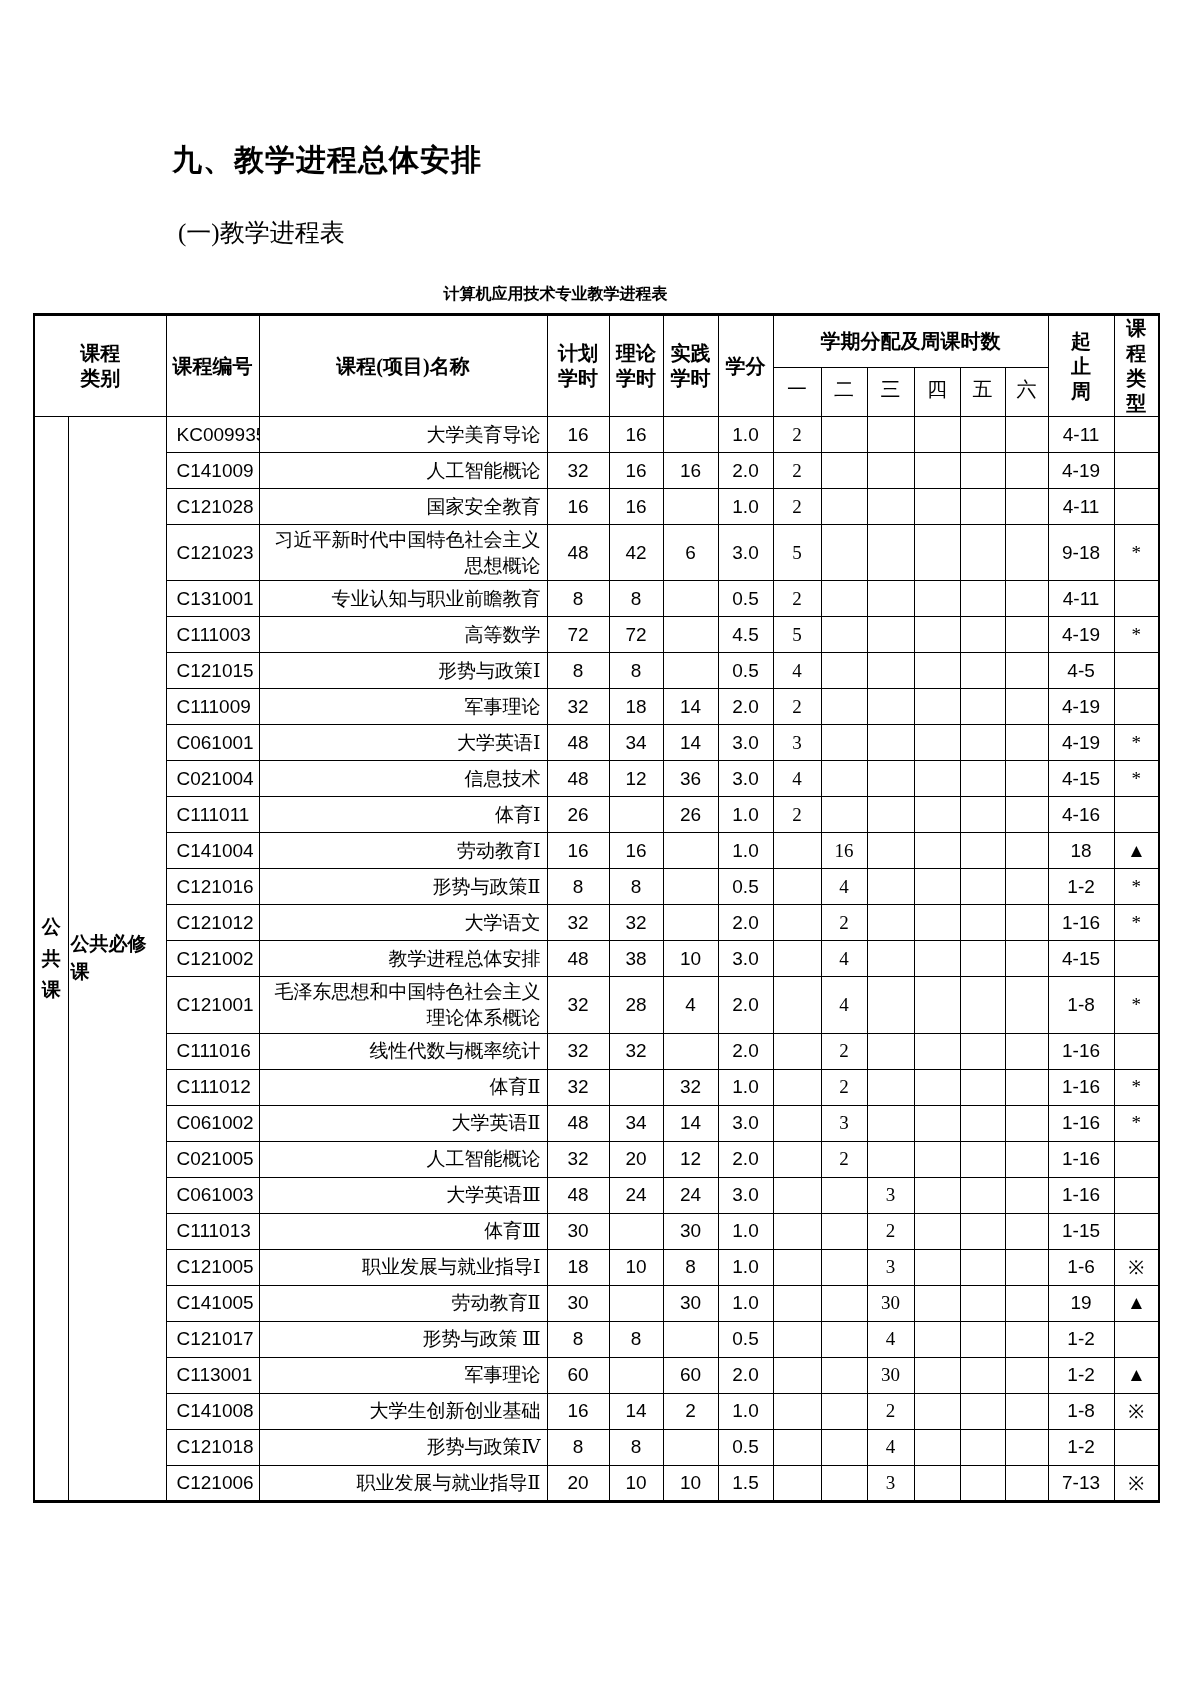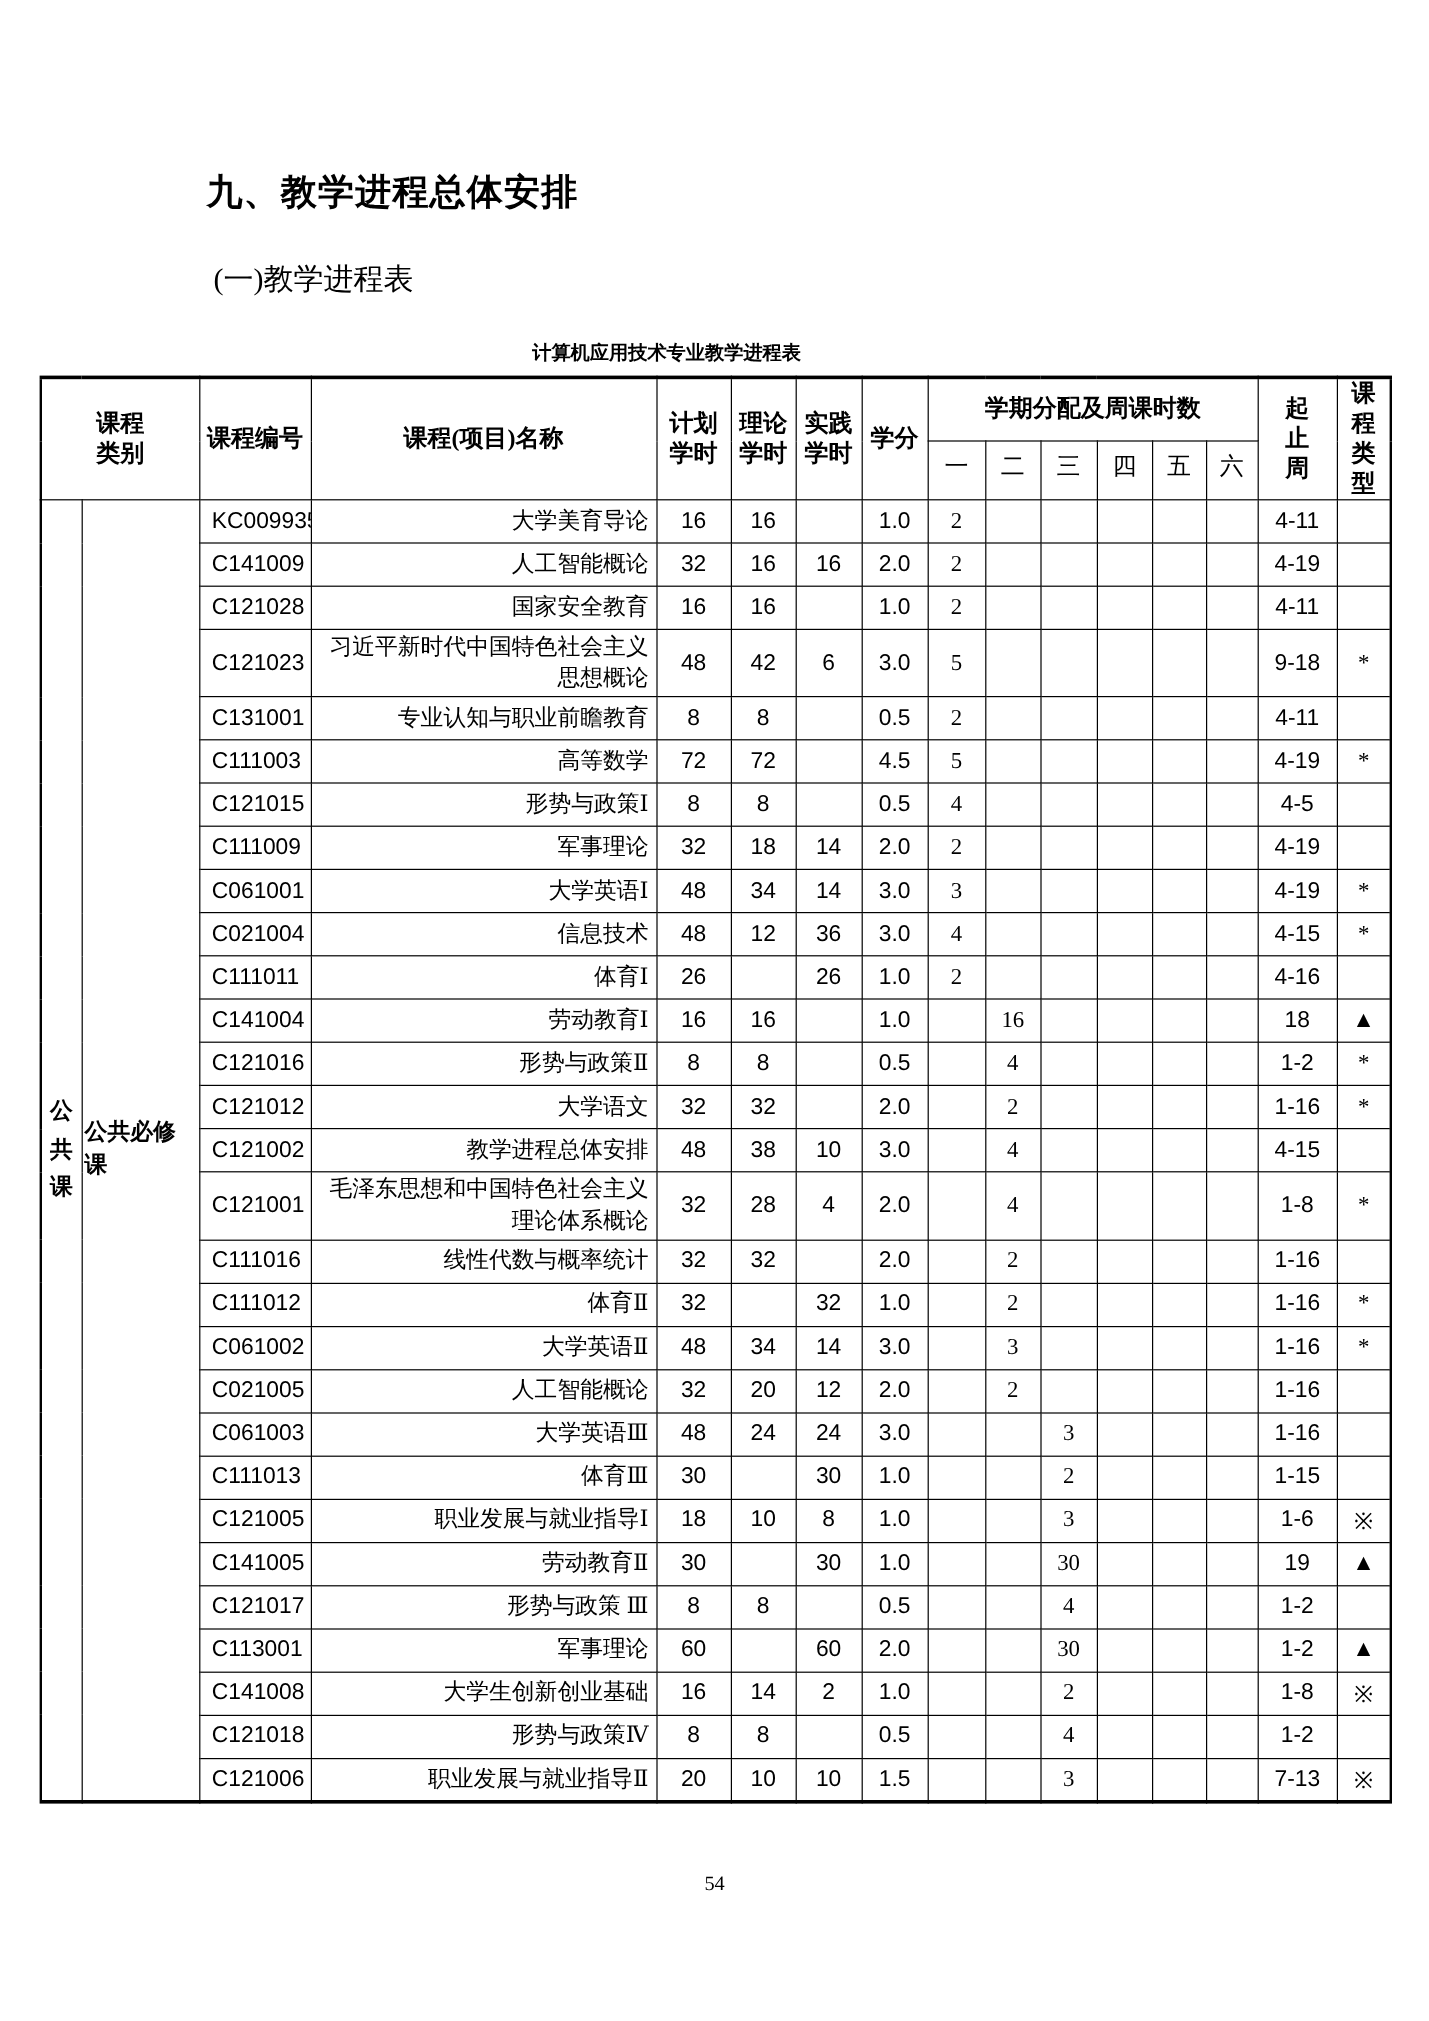--- a/index.html
+++ b/index.html
@@ -637,15 +637,14 @@
             <td class="sem-cell"></td>
             <td class="sem-cell"></td>
             <td class="sem-cell"></td>
             <td class="weeks-cell">7-13</td>
             <td class="type-cell">※</td>
           </tr>
         </tbody>
     </table>
   </div>
 
-  <div class="page-number">54</div>
 
 </div>
 
 </body></html>

